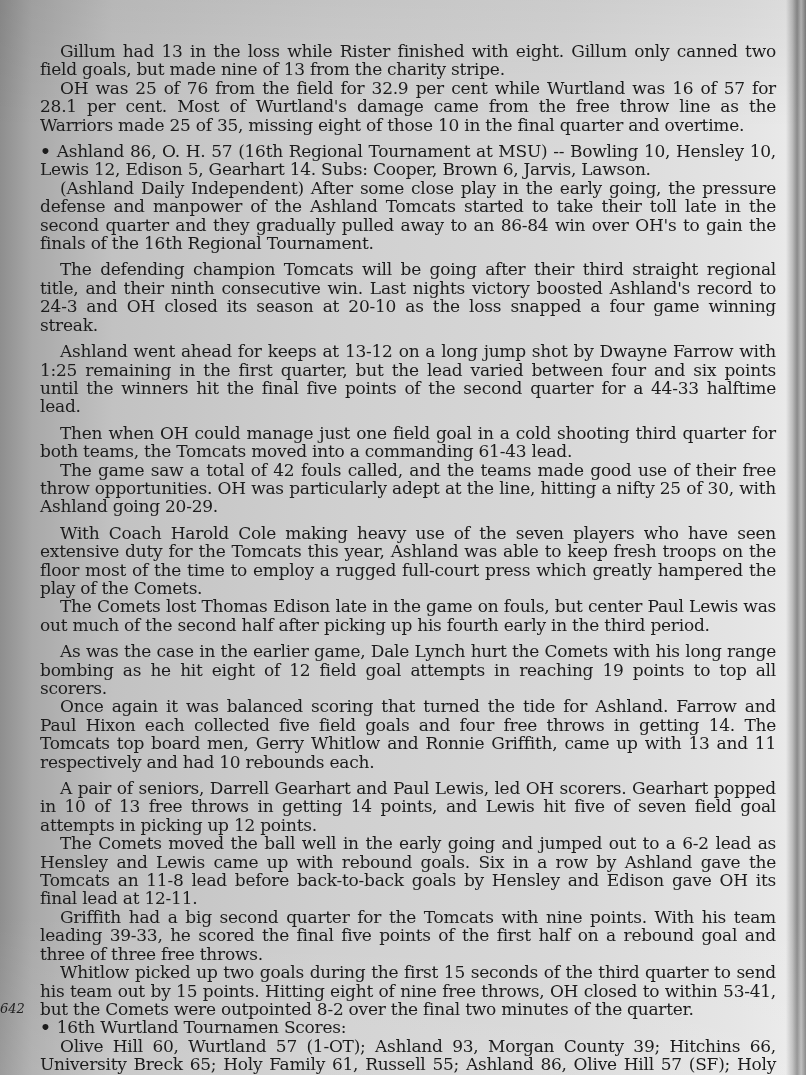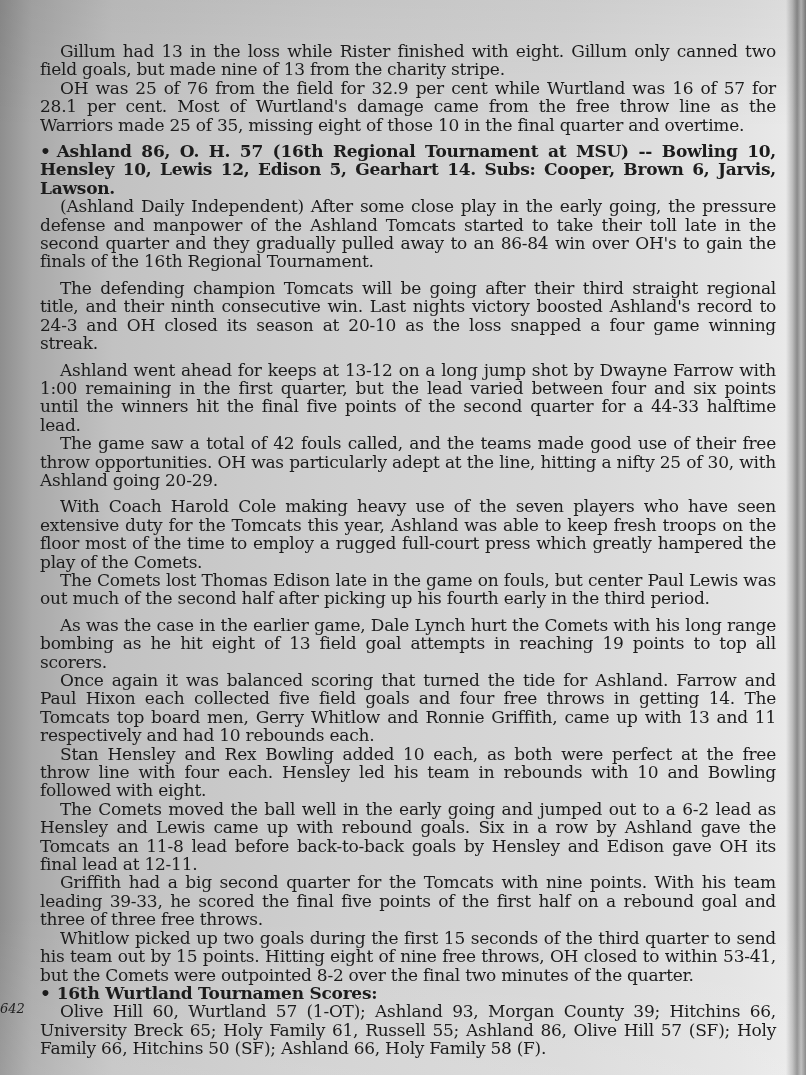--- a/index.html
+++ b/index.html
@@ -16,44 +16,45 @@
     }
     .text-block {
       position: absolute; left: 40px; top: 42px; width: 736px;
       font-size: 17px; line-height: 18.4px;
       letter-spacing: -0.25px;
       text-align: justify;
     }
     .text-block p { margin: 0; text-indent: 20px; }
     .text-block p.gap { margin-top: 8px; }
     .bullet::before { content: "\2022"; margin-right: 6px; font-weight: bold; }
-    .bullet-line { text-indent: 0 !important; font-weight: bold; }
+    .bullet-line { text-indent: 0 !important; }
     .page-number {
       position: absolute; left: 0; width: 806px; top: 1001px;
       font-style: italic; font-size: 13px;
     }
   </style>
 </head>
 <body>
 
 <div class="page-shade"></div>
 
 <div class="text-block">
   <p>Gillum had 13 in the loss while Rister finished with eight.  Gillum only canned two field goals, but made nine of 13 from the charity stripe.</p>
   <p>OH was 25 of 76 from the field for 32.9 per cent while Wurtland was 16 of 57 for 28.1 per cent.  Most of Wurtland's damage came from the free throw line as the Warriors made 25 of 35, missing eight of those 10 in the final quarter and overtime.</p>
   <p class="gap bullet-line"><span class="bullet"></span><span>Ashland 86, O. H. 57 (16th Regional Tournament at MSU) -- Bowling 10, Hensley 10, Lewis 12, Edison 5, Gearhart 14.  Subs: Cooper, Brown 6, Jarvis, Lawson.</span></p>
   <p>(Ashland Daily Independent)  After some close play in the early going, the pressure defense and manpower of the Ashland Tomcats started to take their toll late in the second quarter and they gradually pulled away to an 86-84 win over OH's to gain the finals of the 16th Regional Tournament.</p>
   <p class="gap">The defending champion Tomcats will be going after their third straight regional title, and their ninth consecutive win.  Last nights victory boosted Ashland's record to 24-3 and OH closed its season at 20-10 as the loss snapped a four game winning streak.</p>
-  <p class="gap">Ashland went ahead for keeps at 13-12 on a long jump shot by Dwayne Farrow with 1:00 remaining in the first quarter, but the lead varied between four and six points until the winners hit the final five points of the second quarter for a 44-33 halftime lead.</p>
+  <p class="gap">Ashland went ahead for keeps at 13-12 on a long jump shot by Dwayne Farrow with 1:25 remaining in the first quarter, but the lead varied between four and six points until the winners hit the final five points of the second quarter for a 44-33 halftime lead.</p>
+  <p class="gap">Then when OH could manage just one field goal in a cold shooting third quarter for both teams, the Tomcats moved into a commanding 61-43 lead.</p>
   <p>The game saw a total of 42 fouls called, and the teams made good use of their free throw opportunities.  OH was particularly adept at the line, hitting a nifty 25 of 30, with Ashland going 20-29.</p>
   <p class="gap">With Coach Harold Cole making heavy use of the seven players who have seen extensive duty for the Tomcats this year, Ashland was able to keep fresh troops on the floor most of the time to employ a rugged full-court press which greatly hampered the play of the Comets.</p>
   <p>The Comets lost Thomas Edison late in the game on fouls, but center Paul Lewis was out much of the second half after picking up his fourth early in the third period.</p>
-  <p class="gap">As was the case in the earlier game, Dale Lynch hurt the Comets with his long range bombing as he hit eight of 13 field goal attempts in reaching 19 points to top all scorers.</p>
+  <p class="gap">As was the case in the earlier game, Dale Lynch hurt the Comets with his long range bombing as he hit eight of 12 field goal attempts in reaching 19 points to top all scorers.</p>
   <p>Once again it was balanced scoring that turned the tide for Ashland.  Farrow and Paul Hixon each collected five field goals and four free throws in getting 14.  The Tomcats top board men, Gerry Whitlow and Ronnie Griffith, came up with 13 and 11 respectively and had 10 rebounds each.</p>
-  <p>Stan Hensley and Rex Bowling added 10 each, as both were perfect at the free throw line with four each.  Hensley led his team in rebounds with 10 and Bowling followed with eight.</p>
+  <p class="gap">A pair of seniors, Darrell Gearhart and Paul Lewis, led OH scorers.  Gearhart popped in 10 of 13 free throws in getting 14 points, and Lewis hit five of seven field goal attempts in picking up 12 points.</p>
   <p>The Comets moved the ball well in the early going and jumped out to a 6-2 lead as Hensley and Lewis came up with rebound goals.  Six in a row by Ashland gave the Tomcats an 11-8 lead before back-to-back goals by Hensley and Edison gave OH its final lead at 12-11.</p>
   <p>Griffith had a big second quarter for the Tomcats with nine points.  With his team leading 39-33, he scored the final five points of the first half on a rebound goal and three of three free throws.</p>
   <p>Whitlow picked up two goals during the first 15 seconds of the third quarter to send his team out by 15 points.  Hitting eight of nine free throws, OH closed to within 53-41, but the Comets were outpointed 8-2 over the final two minutes of the quarter.</p>
   <p class="bullet-line"><span class="bullet"></span><span>16th Wurtland Tournamen Scores:</span></p>
   <p>Olive Hill 60, Wurtland 57 (1-OT); Ashland 93, Morgan County 39; Hitchins 66, University Breck 65; Holy Family 61, Russell 55; Ashland 86, Olive Hill 57 (SF); Holy Family 66, Hitchins 50 (SF); Ashland 66, Holy Family 58 (F).</p>
 </div>
 
 <div class="page-number">642</div>
 
 </body></html>

